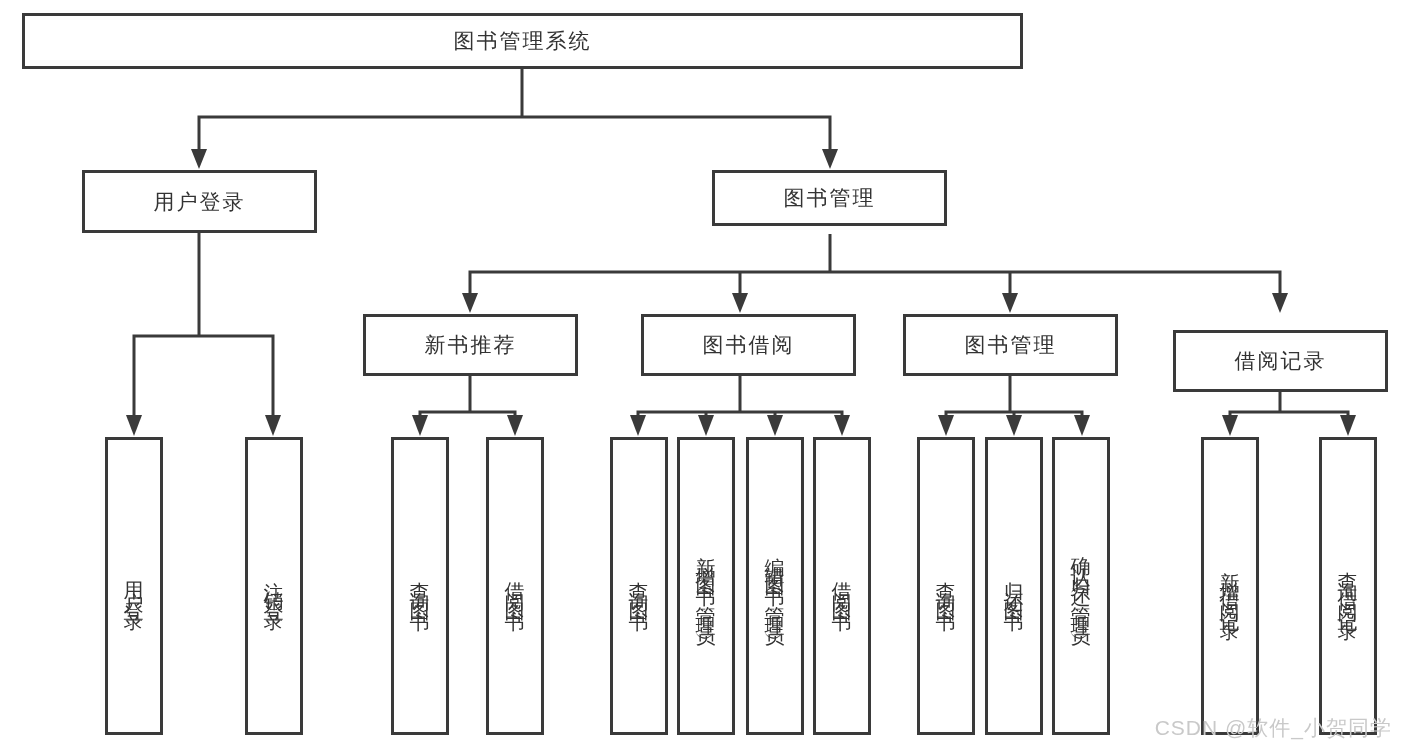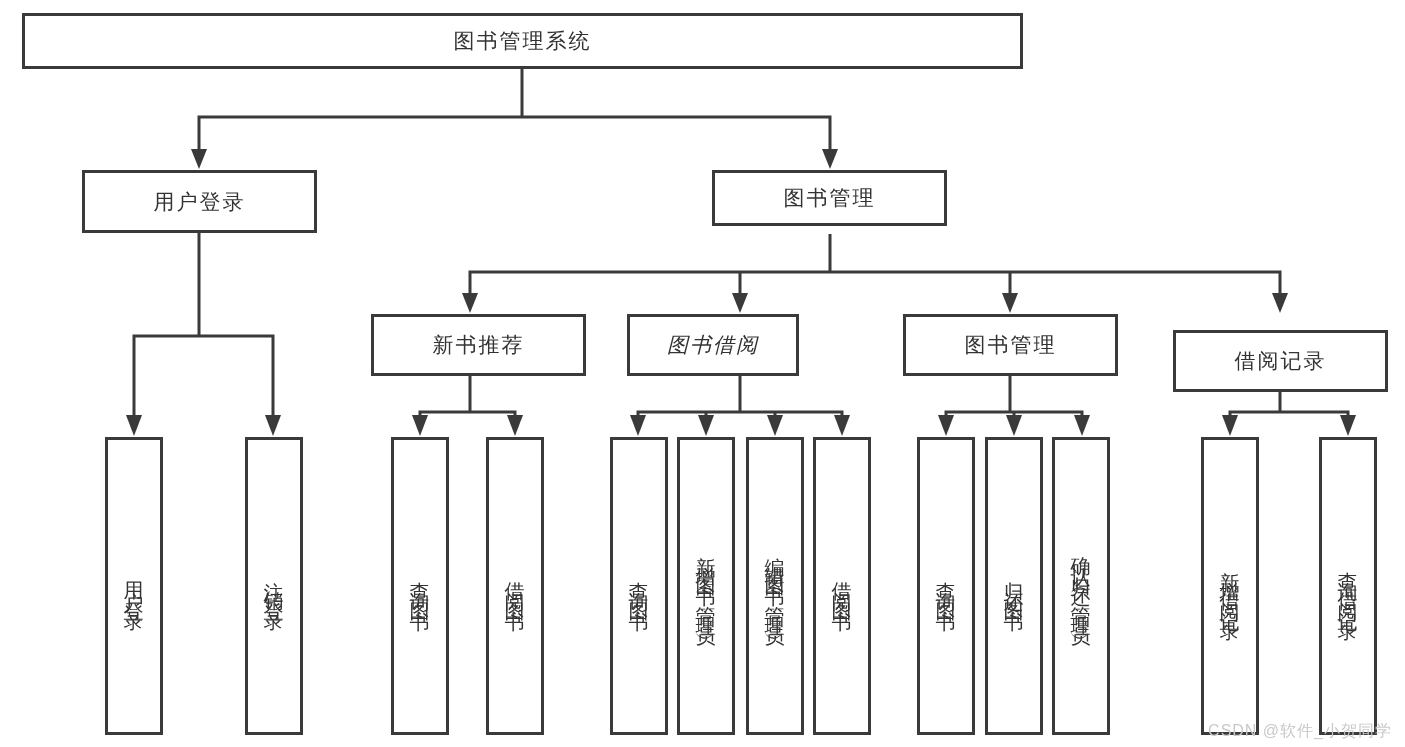--- a/index.html
+++ b/index.html
@@ -45,42 +45,42 @@
     writing-mode: vertical-rl;
     text-orientation: mixed;
     font-size: 20px;
     letter-spacing: 10px;
     line-height: 1;
   }
   
   .n-root              { left: 22px;   top: 13px;  width: 1001px; height: 56px; }
   .n-user-login        { left: 82px;   top: 170px; width: 235px;  height: 63px; }
   .n-book-management   { left: 712px;  top: 170px; width: 235px;  height: 56px; }
-  .n-new-book-recommend{ left: 363px;  top: 314px; width: 215px;  height: 62px; margin-left: 8px; }
-  .n-book-borrowing    { left: 627px;  top: 314px; width: 172px;  height: 62px; font-style: italic; }
+  .n-new-book-recommend{ left: 363px;  top: 314px; width: 215px;  height: 62px; }
+  .n-book-borrowing    { left: 641px;  top: 314px; width: 215px;  height: 62px; }
   .n-current-borrowing { left: 903px;  top: 314px; width: 215px;  height: 62px; }
   .n-borrowing-records { left: 1173px; top: 314px; width: 215px;  height: 62px; margin-top: 16px; }
   .l-user-login   { left: 105px; }
   .l-logout       { left: 245px; }
   .l-rec-query    { left: 391px; }
   .l-rec-borrow   { left: 486px; }
   .l-bor-query    { left: 610px; }
   .l-bor-add      { left: 677px; }
   .l-bor-edit     { left: 746px; }
   .l-bor-borrow   { left: 813px; }
   .l-cur-query    { left: 917px; }
   .l-cur-return   { left: 985px; }
   .l-cur-confirm  { left: 1052px; }
   .l-recs-add     { left: 1201px; }
   .l-recs-query   { left: 1319px; }
   .watermark {
     position: absolute;
     right: 13px;
     bottom: 5px;
-    font-size: 16px;
+    font-size: 21px;
     letter-spacing: 1px;
     color: #c9c9c9;
     white-space: nowrap;
   }
 </style>
 </head>
 <body>
 
 <div class="stage">
 

